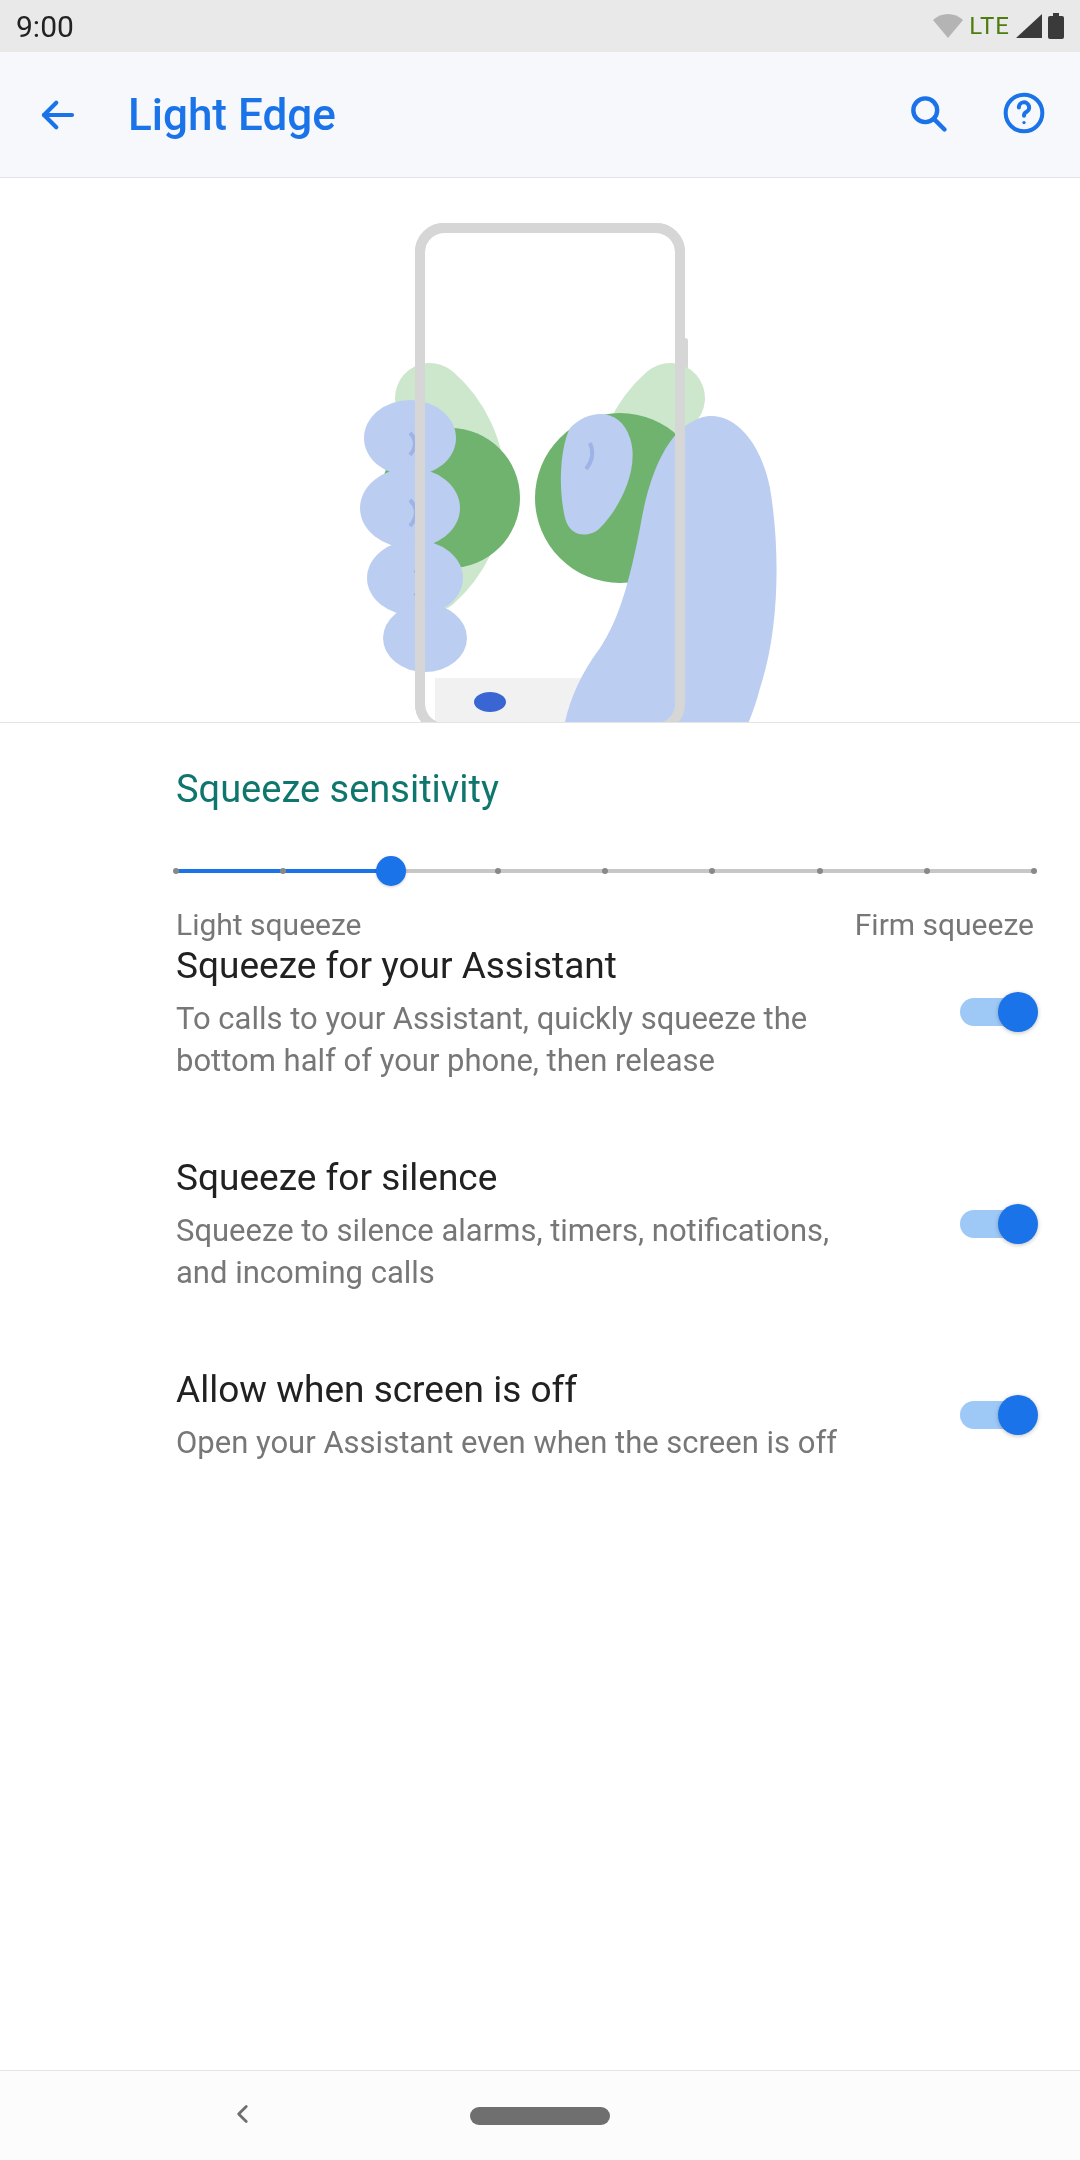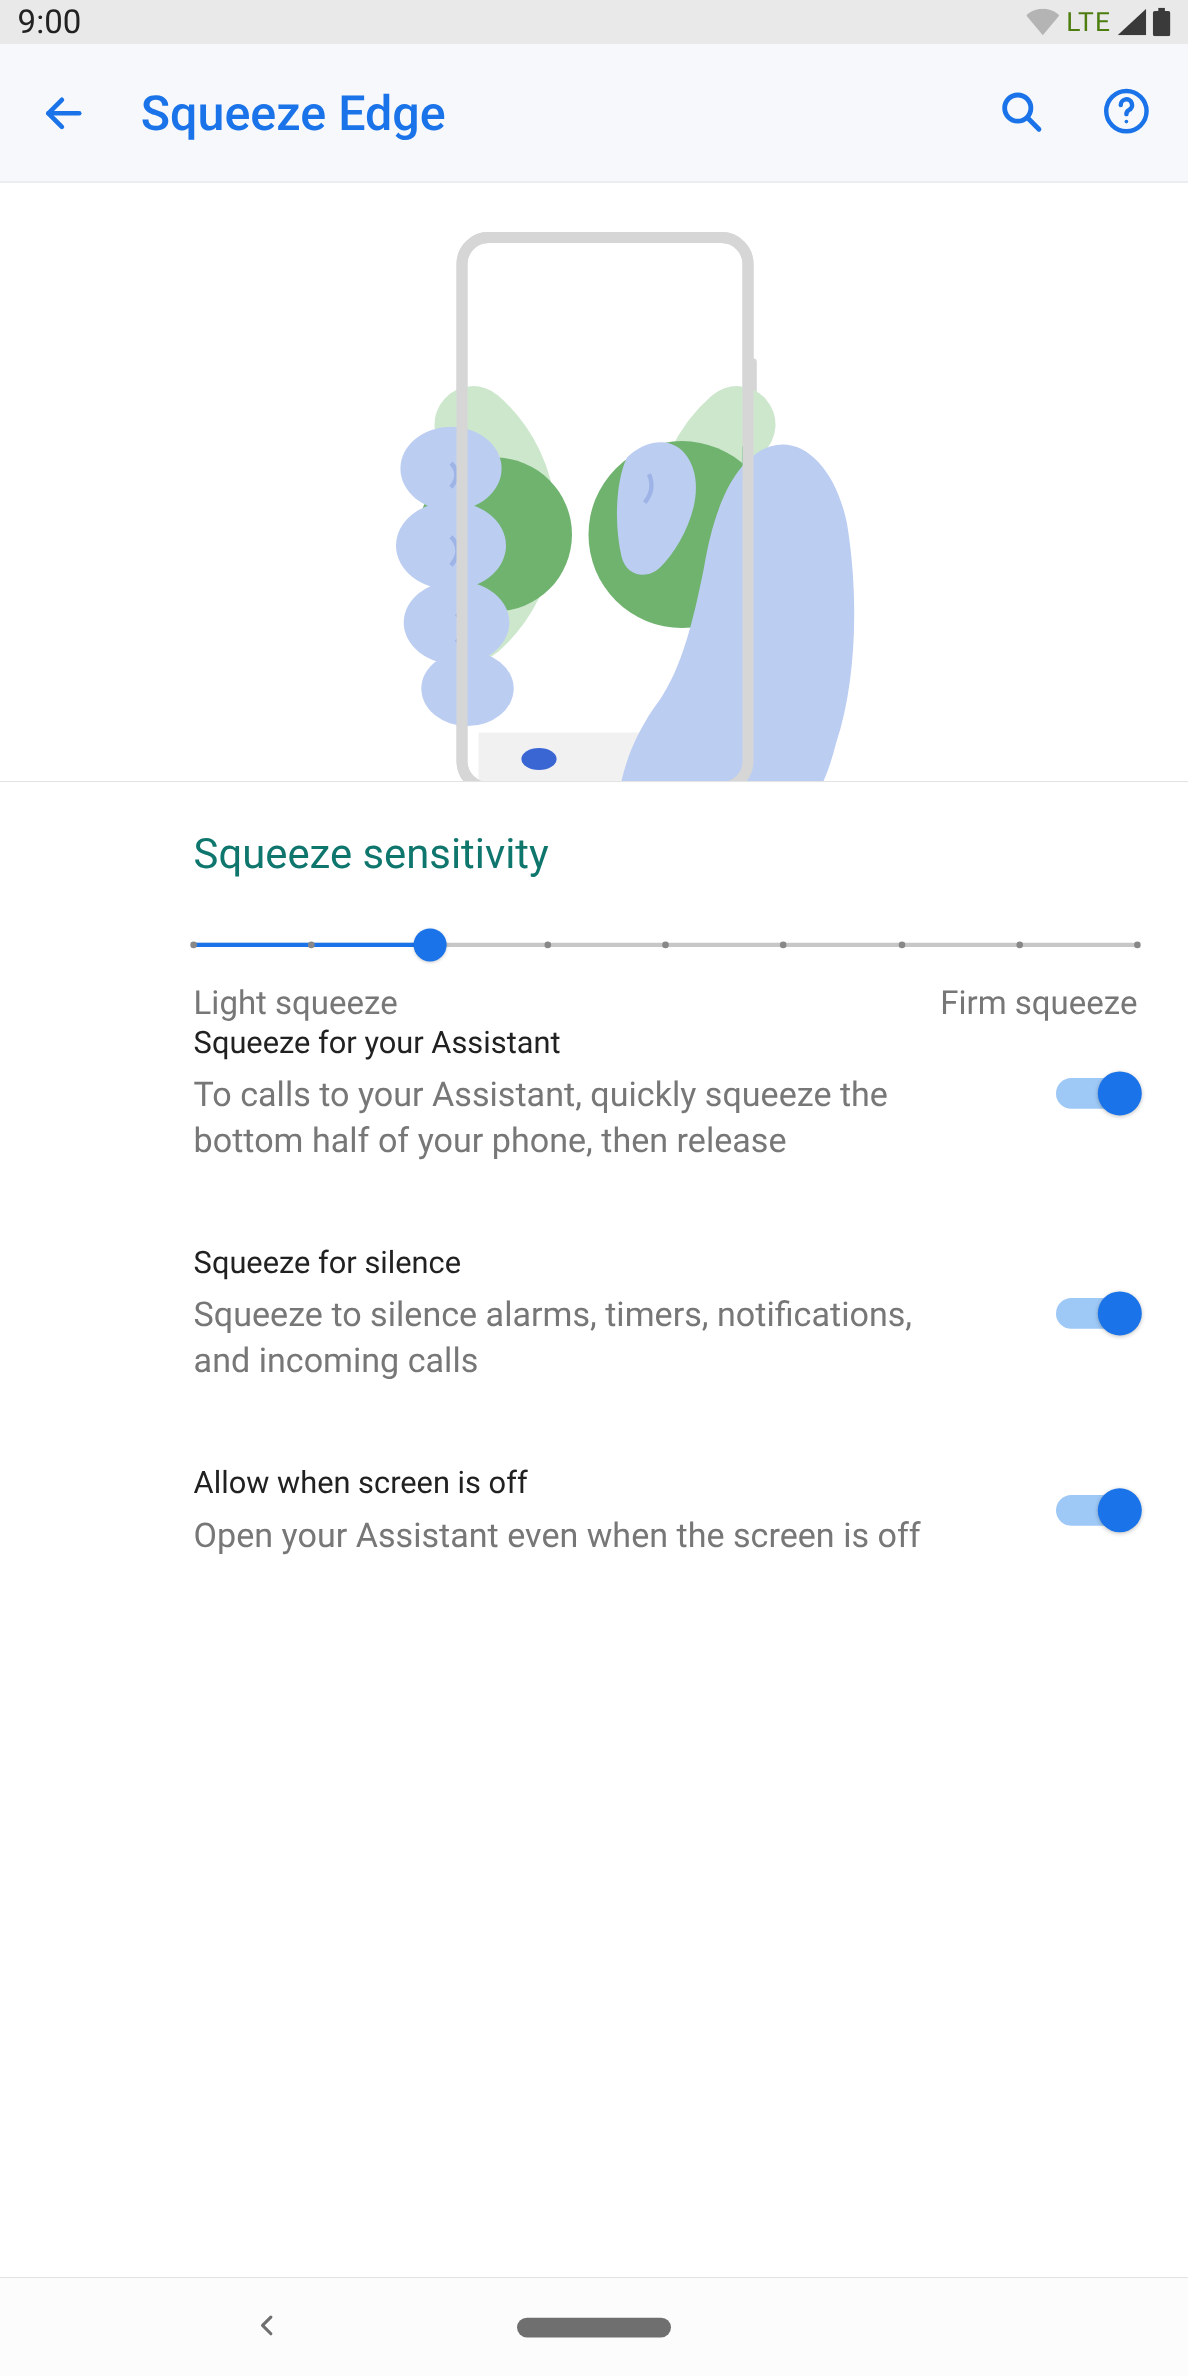--- a/index.html
+++ b/index.html
@@ -1,36 +1,36 @@
 <!DOCTYPE html>
 <html><head>
 <meta charset="utf-8">
 <style>
   * { box-sizing: border-box; margin: 0; padding: 0; }
   html, body { width: 1080px; height: 2160px; font-family: Roboto, "Helvetica Neue", Arial, sans-serif; background: #fff; overflow: hidden; }
   
-  .status-bar { height: 40px; background: #e9e9e9; display: flex; align-items: center; padding: 0 16px; color: #222; }
+  .status-bar { height: 52px; background: #e9e9e9; display: flex; align-items: center; padding: 0 16px; color: #222; }
   .status-time { font-size: 30px; font-weight: 400; }
   .status-right { margin-left: auto; display: flex; align-items: center; gap: 6px; }
   .status-lte { font-size: 24px; letter-spacing: 1px; color: #4d7c0f; }
   .wifi-icon svg, .signal-icon svg, .battery-icon svg { display:block; }
   
   .app-bar { height: 126px; background: #f6f8fb; border-bottom: 1px solid #e0e4e8; display: flex; align-items: center; padding: 0 28px 0 28px; }
   .back-btn { width: 60px; height: 60px; display:flex; align-items:center; justify-content:center; color:#1a73e8; }
   .app-title { font-size: 44px; font-weight: 500; color: #1a73e8; margin-left: 40px; }
   .app-actions { margin-left: auto; display:flex; gap: 40px; align-items:center; }
   .icon-btn { width:56px; height:56px; display:flex; align-items:center; justify-content:center; color:#1a73e8; }
   
   .illustration { height: 545px; border-bottom: 1px solid #e4e4e4; position: relative; overflow:hidden; }
   .illu-svg { position:absolute; left:50%; transform:translateX(-50%); top:30px; }
   
   .content { padding: 44px 46px 0 46px; }
   .section { padding: 0 0 72px 130px; }
   .slider-section { padding-bottom: 72px; }
-  .section-title { font-size: 28px; color: #212121; font-weight: 400; line-height: 1.3; }
+  .section-title { font-size: 37px; color: #212121; font-weight: 400; line-height: 1.3; }
   .section-sub { font-size: 31px; color: #777; line-height: 1.35; margin-top: 8px; max-width: 700px; }
   .row { display:flex; align-items:center; }
   .row .text { flex:1; padding-right: 40px; }
   
   .slider-wrap { padding: 0 0 0 130px; }
   .slider-title { font-size: 38px; color:#0f766e; margin-bottom: 40px; }
   .slider { position:relative; height: 40px; }
   .slider-track { position:absolute; left:0; right:0; top:50%; height:4px; background:#c7c7c7; transform:translateY(-50%); border-radius:2px; }
   .slider-fill { position:absolute; left:0; top:50%; height:4px; background:#1a73e8; transform:translateY(-50%); border-radius:2px; }
   .slider-thumb { position:absolute; top:50%; width:30px; height:30px; background:#1a73e8; border-radius:50%; transform:translate(-50%,-50%); box-shadow:0 1px 3px rgba(0,0,0,0.2); }
@@ -71,21 +71,21 @@
   </div>
 </div>
 
 <div class="app-bar">
   <div class="back-btn">
     <svg width="42" height="42" viewBox="0 0 24 24" fill="none" stroke="#1a73e8" stroke-width="2.4" stroke-linecap="round" stroke-linejoin="round">
         <line x1="20" y1="12" x2="4" y2="12"></line>
         <polyline points="11 5 4 12 11 19"></polyline>
       </svg>
   </div>
-  <div class="app-title">Squeeze Edge</div>
+  <div class="app-title">Light Edge</div>
   <div class="app-actions">
     <div class="icon-btn">
       <span>
         <svg width="44" height="44" viewBox="0 0 24 24" fill="none" stroke="#1a73e8" stroke-width="2.4" stroke-linecap="round">
             <circle cx="10.5" cy="10.5" r="6.5"></circle>
             <line x1="21" y1="21" x2="15.2" y2="15.2"></line>
           </svg>
       </span>
     </div>
     <div class="icon-btn">

